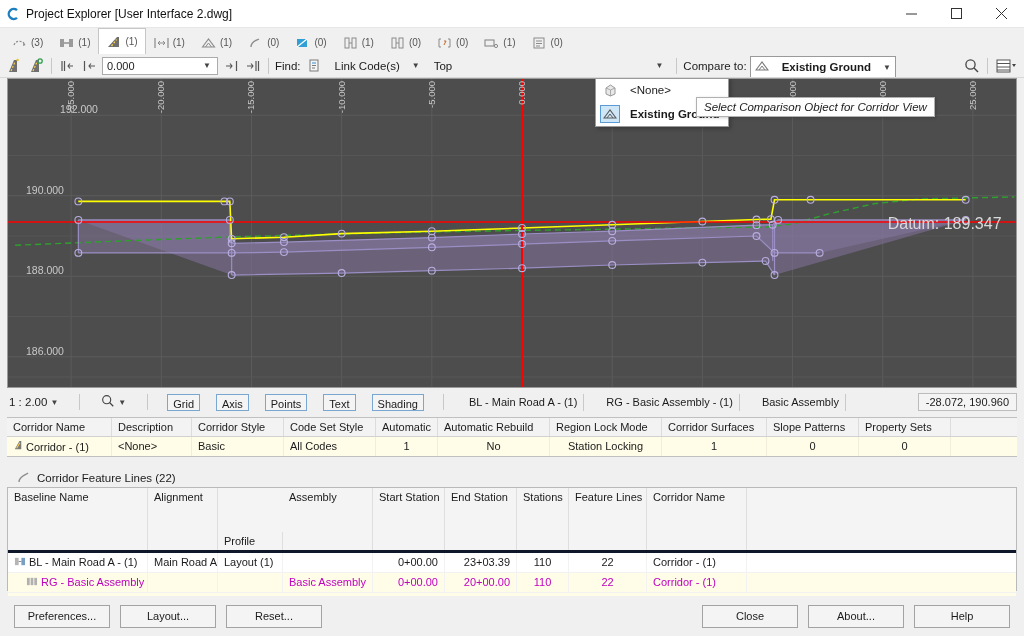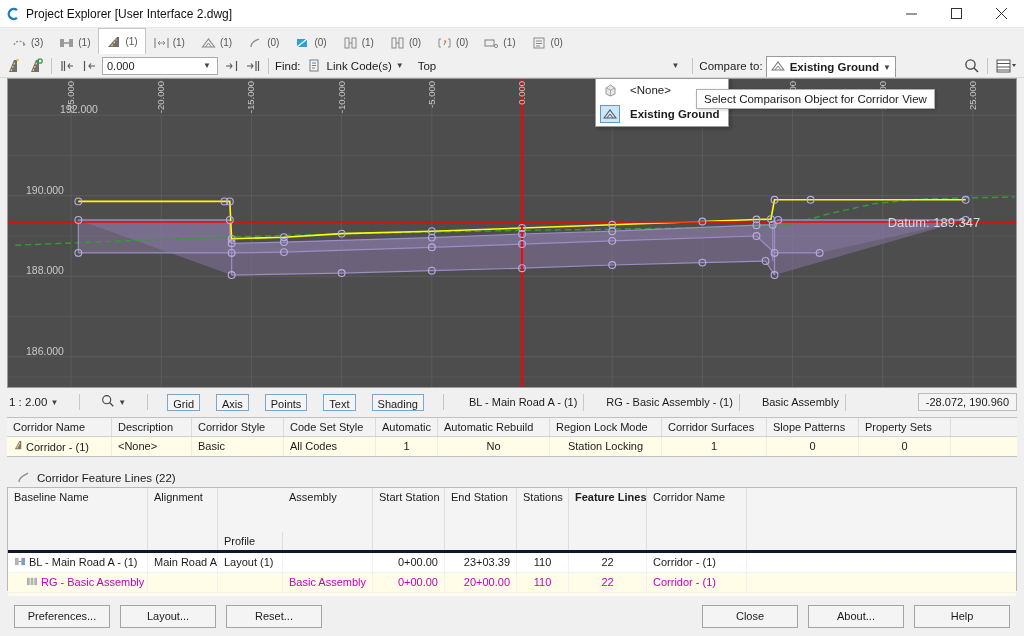--- a/index.html
+++ b/index.html
@@ -22,26 +22,26 @@
   .objtab.active{background:#ffffff;border-color:#c6c6c6;height:26px;}
   .objtab .cnt{color:#555;font-size:10px;}
   .glyph{display:inline-block;width:15px;height:14px;position:relative;}
   
   .cmdbar{height:24px;background:#f0f0f0;display:flex;align-items:center;gap:3px;padding:0 4px;border-bottom:1px solid #d8d8d8;position:relative;}
   .cbtn{width:19px;height:19px;display:flex;align-items:center;justify-content:center;border:1px solid transparent;}
   .sep{width:1px;height:16px;background:#c8c8c8;margin:0 3px;}
   .combo{height:18px;border:1px solid #ababab;background:#fff;display:flex;align-items:center;padding:0 2px 0 4px;font-size:11px;}
   .combo .arrow{margin-left:auto;padding:0 4px;color:#444;font-size:8px;}
   .lbl{font-size:11.5px;color:#1b1b1b;}
-  .flatcombo{display:flex;align-items:center;gap:4px;padding:0 4px;height:19px;font-size:11.5px;}
+  .flatcombo{display:flex;align-items:center;gap:12px;padding:0 4px;height:19px;font-size:11.5px;}
   
   .graphwrap{position:relative;height:310px;background:#4d4d4d;margin:0 7px;border:1px solid #9a9a9a;overflow:hidden;}
   .xlabel{position:absolute;color:#c8c8c8;font-size:9.5px;writing-mode:vertical-rl;letter-spacing:0px;transform:rotate(180deg);white-space:nowrap;}
   .ylabel{position:absolute;color:#c9c9c9;font-size:10.5px;}
-  .datumlbl{position:absolute;color:#d9d9d9;font-size:13px;padding-left:32px;}
+  .datumlbl{position:absolute;color:#d9d9d9;font-size:16px;padding-left:32px;}
   
   .statusbar{height:22px;margin:3px 7px 0 7px;display:flex;align-items:center;gap:16px;font-size:11px;}
   .sbtn{border:1px solid #7aa7d0;background:#f4f4f4;height:17px;padding:0 5px;display:flex;align-items:flex-end;font-size:11px;}
   .sflat{height:17px;padding:0 6px;display:flex;align-items:center;font-size:11px;border-right:1px solid #c9c9c9;}
   .coordbox{margin-left:auto;border:1px solid #bcbcbc;background:#f4f4f4;height:18px;display:flex;align-items:center;padding:0 7px;font-size:11px;}
   
   .gridtable{margin:4px 7px 0 7px;border:1px solid #c0c0c0;border-left:none;border-right:none;background:#fff;}
   .ghead{display:flex;background:#f3f3f3;border-bottom:1px solid #d2d2d2;}
   .ghead div{padding:3px 6px;font-size:11px;border-right:1px solid #dcdcdc;white-space:nowrap;}
   .grow{display:flex;background:#fffde8;}
@@ -423,21 +423,21 @@
       <span class="dicon selected">
         <svg width="14" height="13" viewBox="0 0 14 13">
             <path d="M1 10 L7 2 L13 10 Z" fill="none" stroke="#5a5a5a" stroke-width="1.1"></path>
             <path d="M4 10 L7 6 L10 10" fill="none" stroke="#5a5a5a" stroke-width="1"></path>
           </svg>
       </span>
       <span style="font-weight:bold;">Existing Ground</span>
     </div>
   </div>
 
-  <div class="tooltip" style="left:688px;top:10px;">Select Comparison Object for Corridor View</div>
+  <div class="tooltip" style="left:688px;top:18px;font-style:italic;">Select Comparison Object for Corridor View</div>
 </div>
 
 <div class="statusbar">
   <div class="flatcombo" style="gap:3px;padding:0 2px;">
     <span>1 : 2.00</span>
     <span style="font-size:8px;color:#444;">▼</span>
   </div>
   <div class="sep"></div>
   <div class="flatcombo" style="gap:3px;padding:0 2px;">
     <span>
@@ -514,21 +514,21 @@
 
 <div class="btable">
   <div class="bhead" id="bl-head">
       <div style="width: 140px;">Baseline Name</div>
       <div style="width: 70px;">Alignment</div>
       <div style="width: 65px; margin-top: 44px;">Profile</div>
       <div style="width: 90px;">Assembly</div>
       <div style="width: 72px;">Start Station</div>
       <div style="width: 72px;">End Station</div>
       <div style="width: 52px;">Stations</div>
-      <div style="width: 78px; font-weight: bold;">Feature Lines</div>
+      <div style="width: 78px;">Feature Lines</div>
       <div style="width: 100px;">Corridor Name</div>
     </div>
   <div id="bl-body">
       <div class="brow">
         <div style="width: 140px; color: rgb(27, 27, 27);"><span style="display:inline-block;width:0px"></span><span style="display:inline-block;width:15px;vertical-align:-1px;"><svg width="12" height="11" viewBox="0 0 13 12">
               <rect x="1" y="2" width="4" height="8" fill="#b5b5b5"></rect>
               <rect x="8" y="2" width="4" height="8" fill="#7a9fc4"></rect>
               <line x1="5" y1="6" x2="8" y2="6" stroke="#888" stroke-width="1"></line>
             </svg></span>BL - Main Road A - (1)</div>
         <div style="width: 70px; color: rgb(27, 27, 27);">Main Road A</div>

